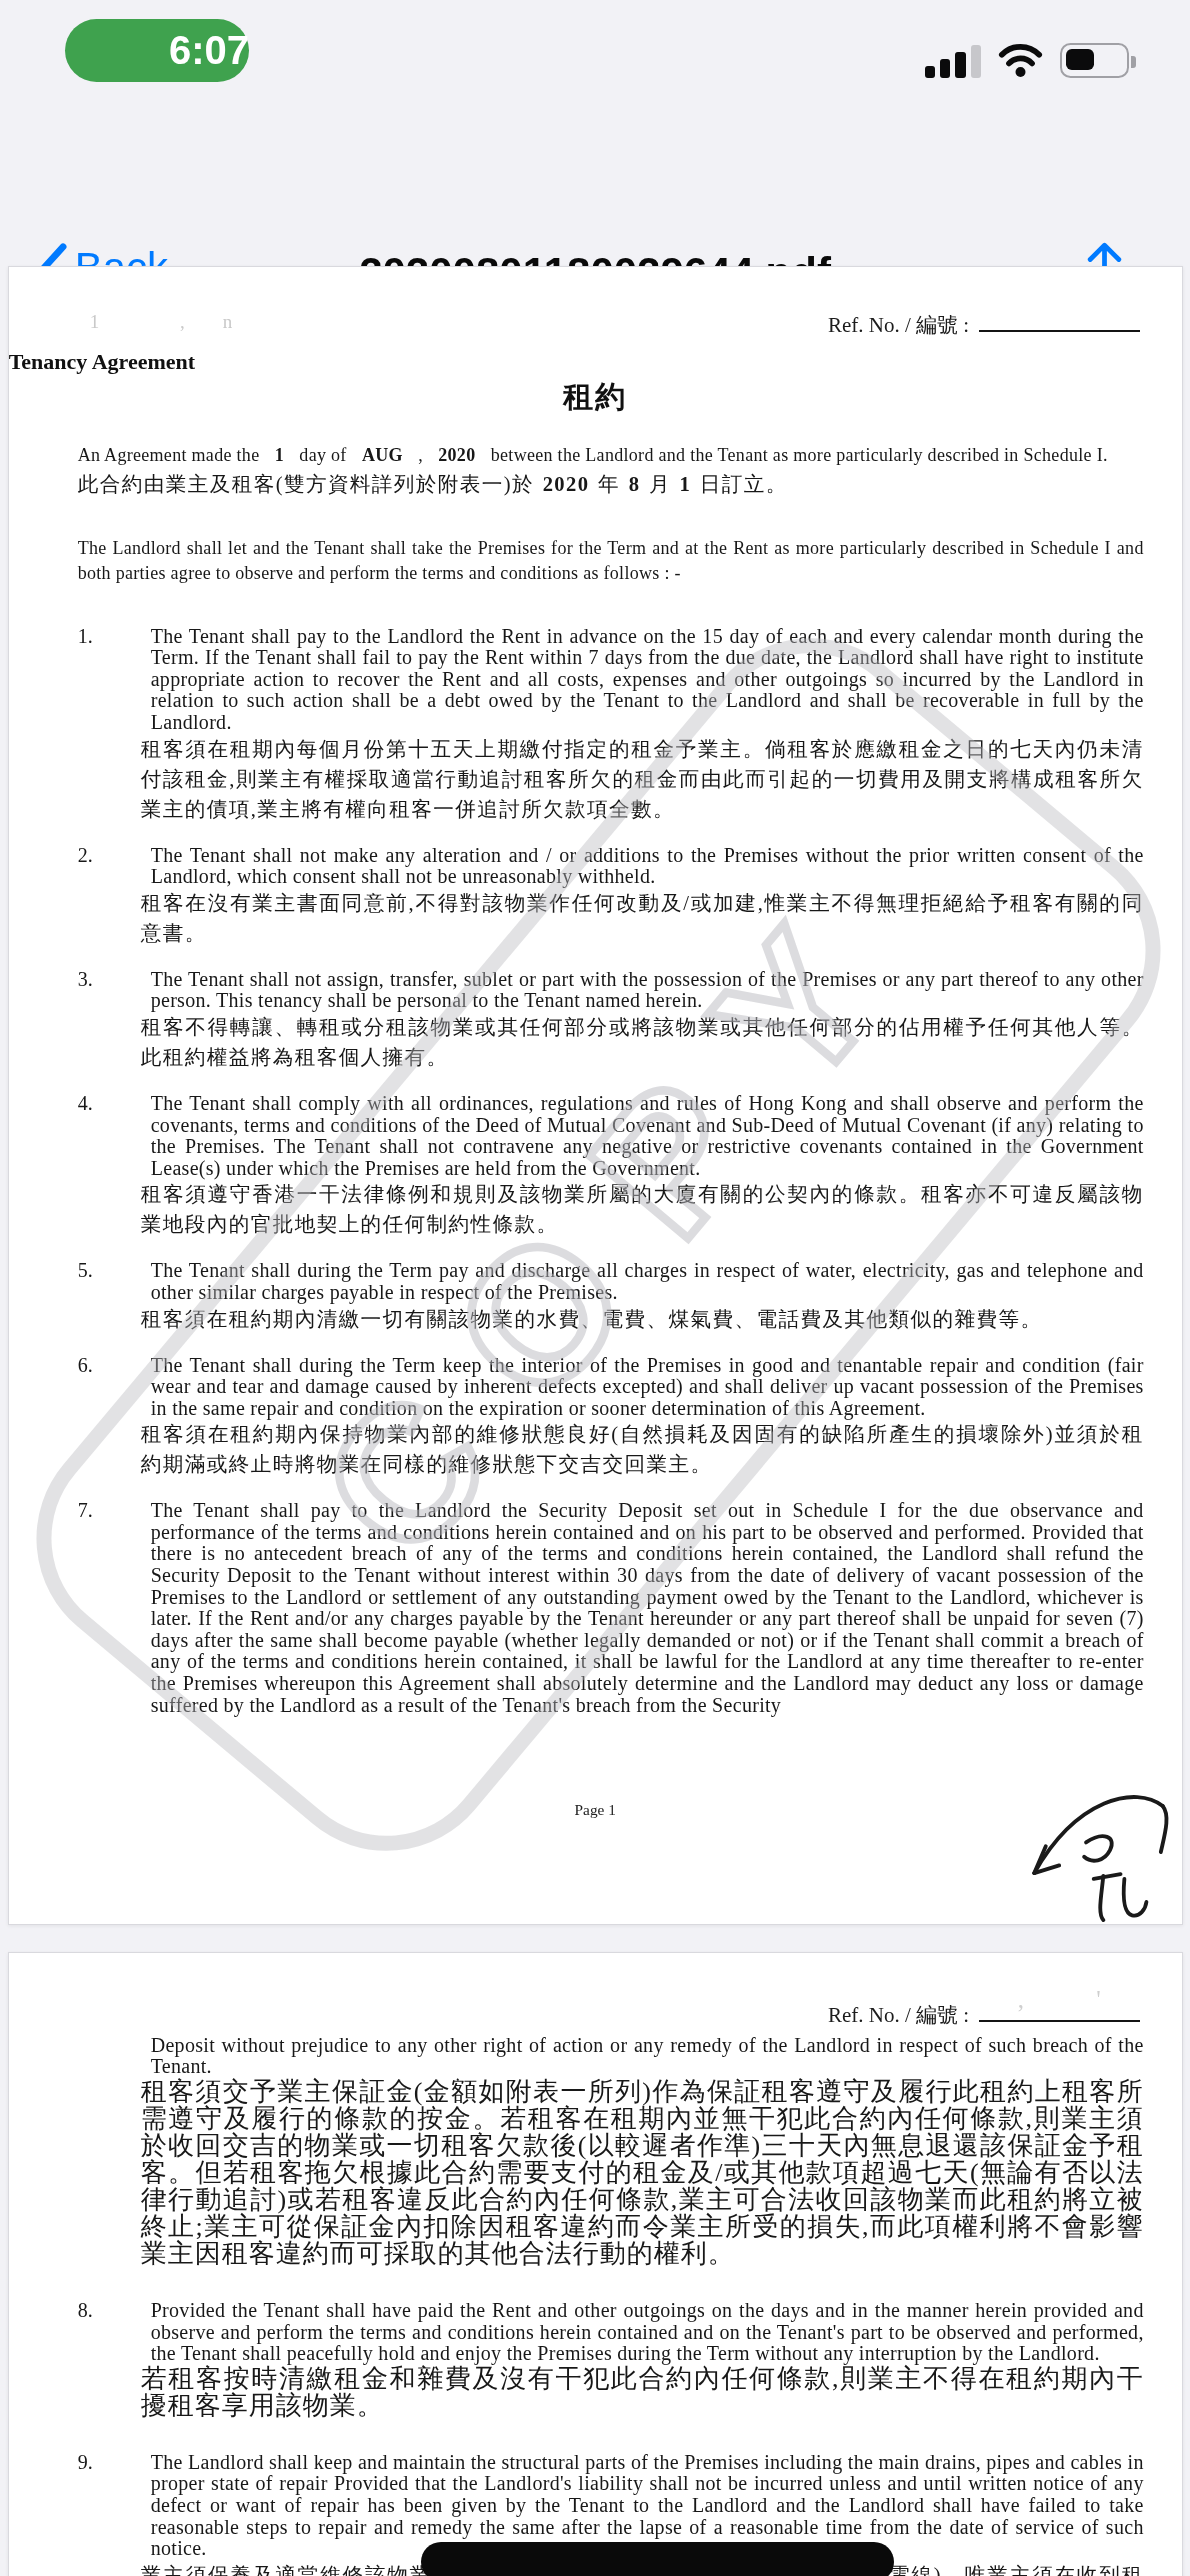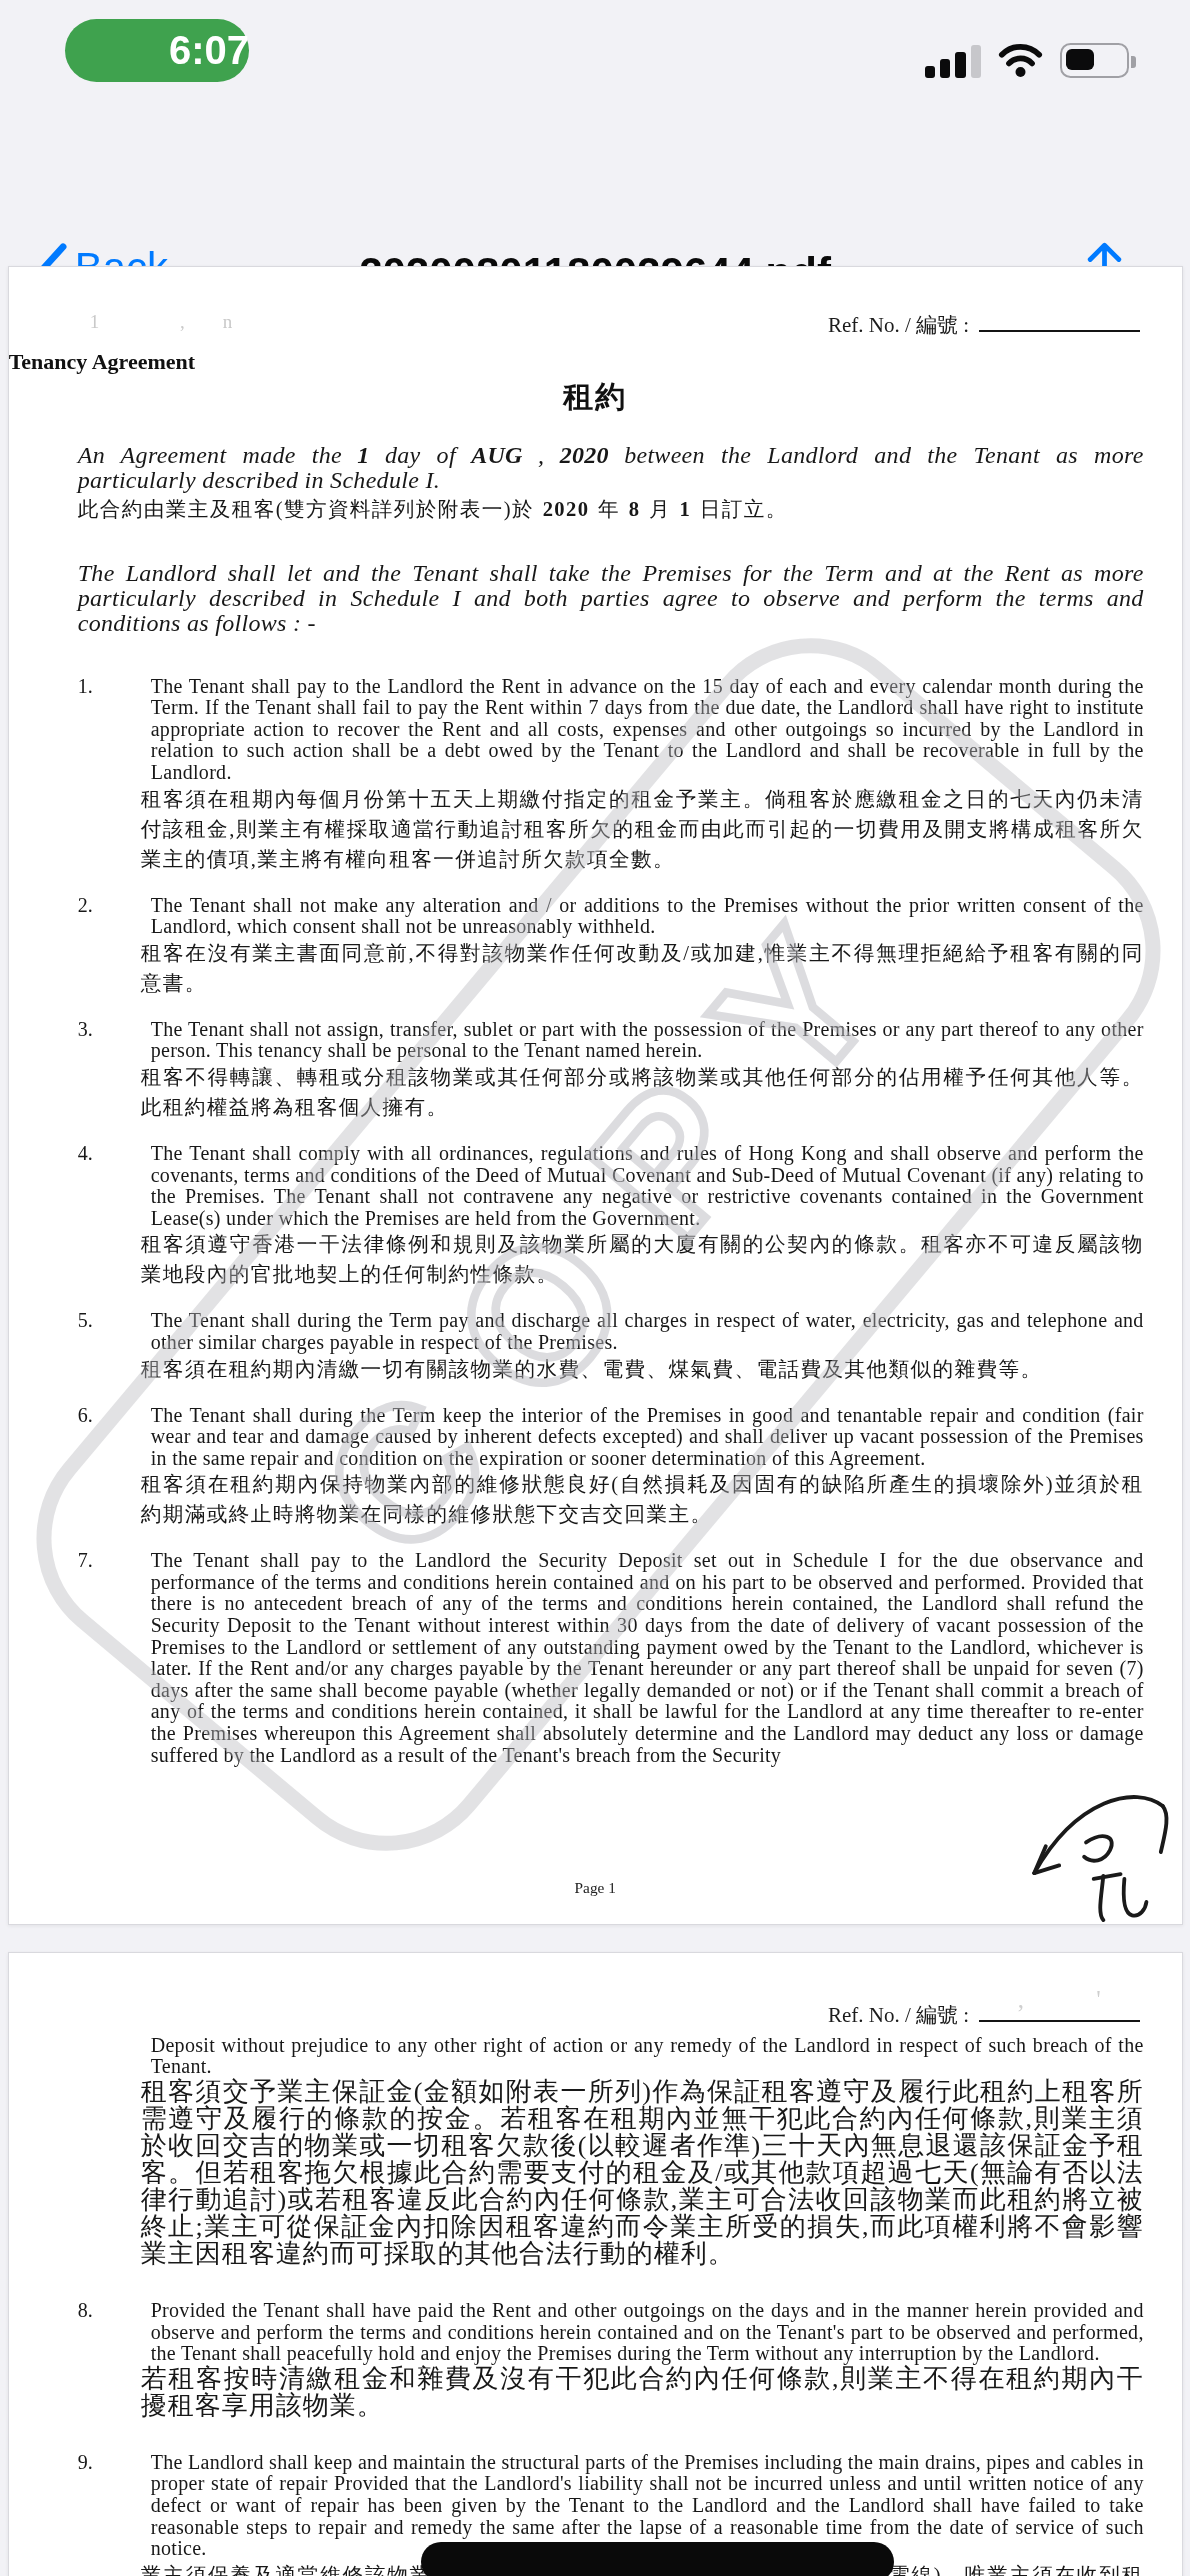--- a/index.html
+++ b/index.html
@@ -41,32 +41,32 @@
 
   .title-en { margin-top:9.6px; text-align:left; font-weight:bold; font-size:22px; color:#111; }
   .title-zh { margin-top:1.9px; text-align:center; font-weight:bold; font-size:30px; letter-spacing:1.9px; color:#111; }
 
   .en { font-size:20px; line-height:21.6px; letter-spacing:0.3px; text-align:justify; color:#181818;margin-left:10px; }
   .zh { font-size:20.6px; line-height:30px; letter-spacing:1.4px; text-align:justify; color:#181818; }
   .zh2 { font-size:26px; line-height:27px; letter-spacing:1px; text-align:justify; color:#181818; }
 
   .intro { margin:25px 38px 0 69px; }
   .intro.second { margin-top:36px; }
-  .intro .en-line { font-size:24px; line-height:25px; letter-spacing:0.3px; text-align:justify; color:#181818;font-style:italic; }
+  .intro .en-line { font-size:18px; line-height:25px; letter-spacing:0.3px; text-align:justify; color:#181818; }
   .intro .zh-line { font-size:20.6px; line-height:32px; letter-spacing:1.4px; color:#181818; }
   .b { font-weight:bold; }
   .sp { margin:0 15.3px; } .spz { margin:0 8.6px; }
 
   .clause { display:flex; margin:21px 38px 0 69px; }
   .clause .num { width:63px; flex:0 0 63px; font-size:20px; line-height:21.6px; color:#181818; }
   .clause .body { flex:1; }
 
   .cont-para { margin:5.8px 38px 0 132px; }
 
-  .page-footer { position:absolute; top:1612px; left:0; width:100%; text-align:center;
+  .page-footer { position:absolute; top:1534px; left:0; width:100%; text-align:center;
                  font-size:15.3px; color:#222; }
 
   .watermark { position:absolute; left:-38px; top:709px; width:1255px; height:537px;
                border:15.3px solid rgba(186,186,191,0.42); border-radius:115px;
                transform:rotate(-50deg); transform-origin:center;
                display:flex; align-items:center; justify-content:center; pointer-events:none; }
   .watermark span { font-family:"Liberation Sans", sans-serif; font-weight:bold; font-size:187px;
                letter-spacing:69px; padding-left:69px; color:#dcdcdf;
                -webkit-text-fill-color:transparent; -webkit-text-stroke:8.6px rgba(186,186,191,0.5); }
 

